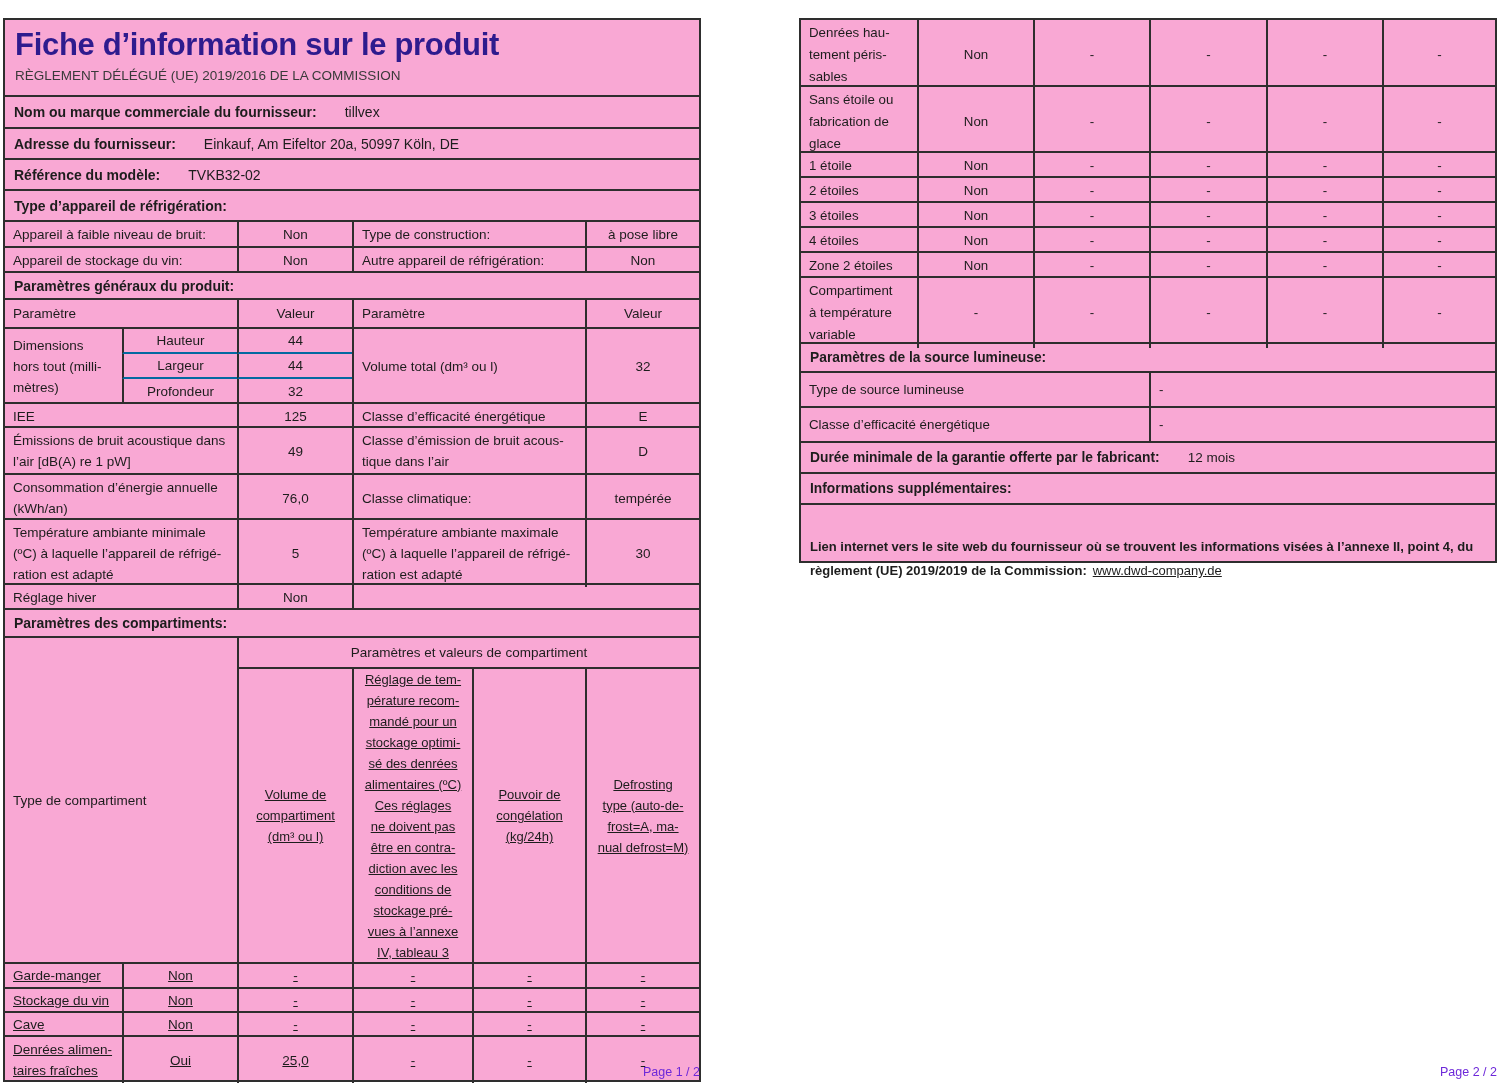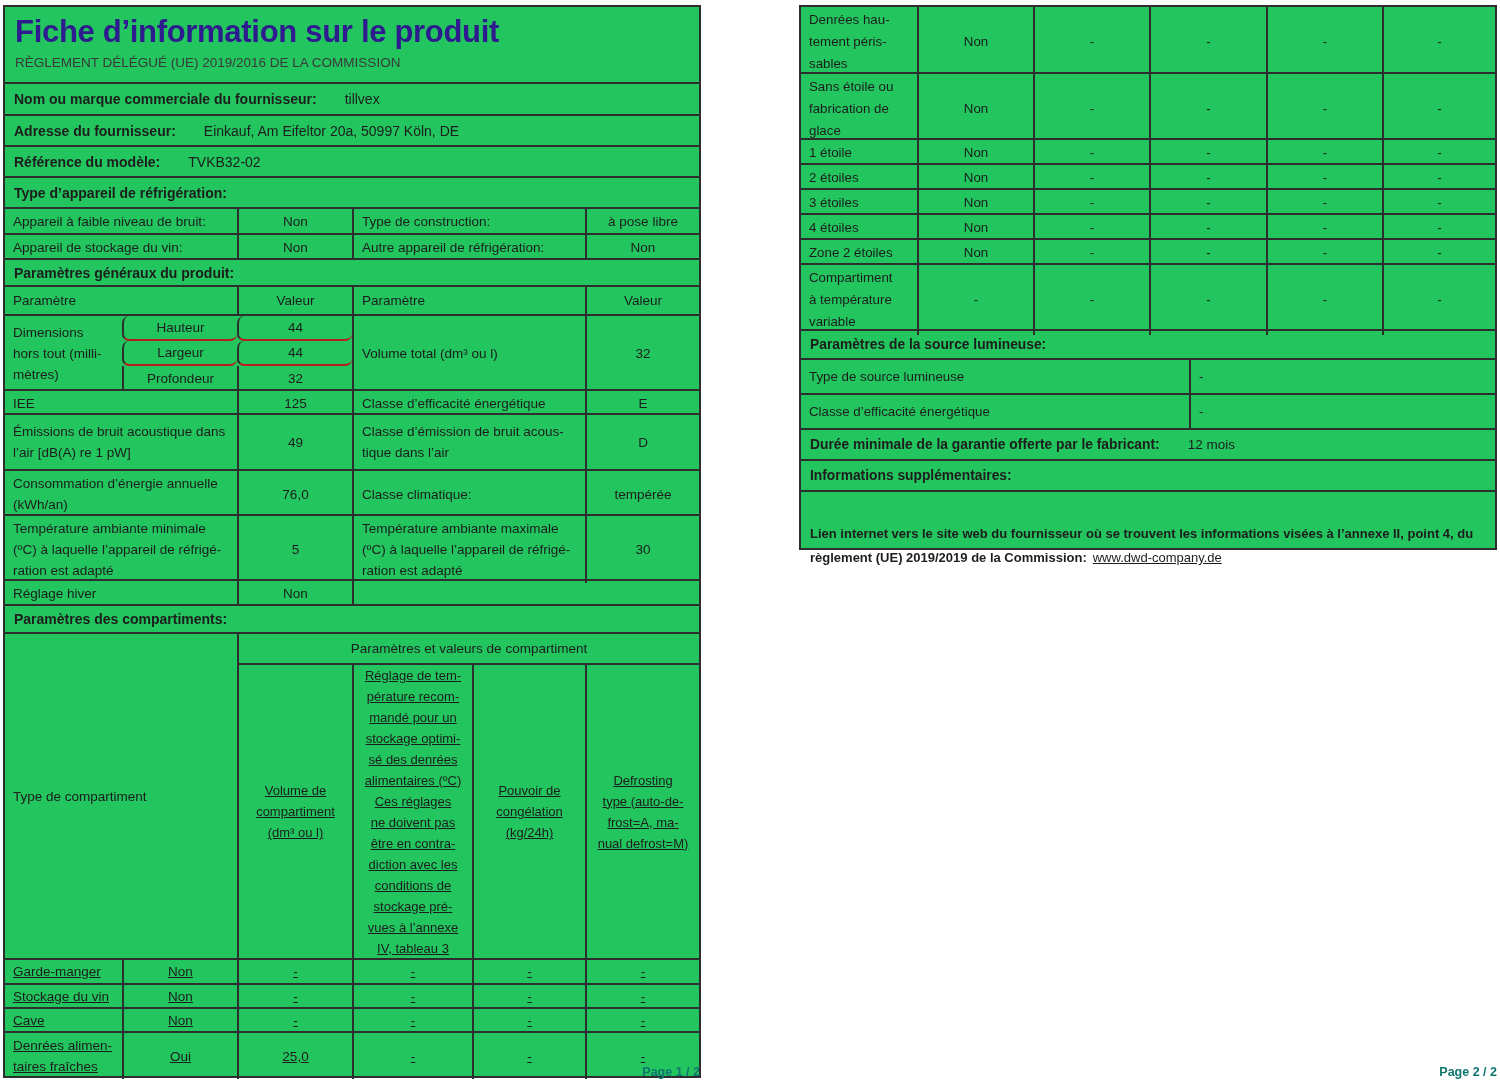--- a/index.html
+++ b/index.html
@@ -2,21 +2,21 @@
 <html><head>
 <meta charset="utf-8">
 <style>
   * { box-sizing: border-box; margin: 0; padding: 0; }
   html, body { background: #ffffff; }
   body {
     width: 1500px; height: 1084px; position: relative;
     font-family: "Liberation Sans", sans-serif;
     color: #1d1d1d; font-size: 13.5px;
   }
-  .page { position: absolute; top: 5px; border: 2px solid #2e2e2e; background: #22c55e; }
+  .page { position: absolute; top: 18px; border: 2px solid #2e2e2e; background: #f9a8d4; }
   #p1 { left: 3px; width: 698px; }
   #p2 { left: 799px; width: 698px; }
 
   .row { display: grid; border-top: 2px solid #2e2e2e; align-items: stretch; }
   .blk:first-child, .row:first-child { border-top: none; border-radius: 6px; }
 
   
   .hdrblk { height: 75px; padding: 4px 10px 0 10px; border-top: none; }
   .title { font-size: 31px; font-weight: 700; color: #2e1b8e; letter-spacing: -0.3px; line-height: 41px; }
   .subtitle { font-size: 13.5px; color: #3a3a3a; margin-top: 3px; }
@@ -29,43 +29,43 @@
   .sec { display: flex; align-items: center; padding: 0 9px; font-weight: 700; font-size: 14px; }
 
   
   .g4    { grid-template-columns: 232px 115px 233px 1fr; }
   .g3    { grid-template-columns: 232px 115px 1fr; }
   .gdim  { grid-template-columns: 117px 115px 115px 233px 1fr; grid-template-rows: 25px 25px 25px; height: 75px; }
   .gcomp { grid-template-columns: 117px 115px 115px 120px 113px 1fr; grid-template-rows: 29px 295px 25px 24px 24px 1fr; height: 444px; }
 
   
   .gp2   { grid-template-columns: 116px 116px 116px 117px 116px 1fr; }
-  .glight{ grid-template-columns: 348px 1fr; gap: 40px; }
+  .glight{ grid-template-columns: 348px 1fr; }
 
   
   .c { display: flex; align-items: center; padding: 2px 8px; white-space: pre-line; line-height: 21px; }
   .ctr { justify-content: center; text-align: center; padding: 2px 3px; }
   .bl { border-left: 2px solid #2e2e2e; }
   .bt { border-top: 2px solid #2e2e2e; text-decoration: underline; }
-  .bb { border-bottom: 2px solid #b91c1c; border-radius: 7px; }
+  .bb { border-bottom: 2px solid #0369a1; }
   .small { font-size: 13px; line-height: 21px; }
 
   
   .h24{height:24px}.h25{height:25px}.h26{height:26px}.h27{height:27px}.h28{height:28px}
   .h29{height:29px}.h31{height:31px}.h32{height:32px}.h35{height:35px}
-  .h45{height:45px}.h47{height:56px}.h58{height:58px}.h65{height:65px}.h66{height:66px}
+  .h45{height:45px}.h47{height:47px}.h58{height:58px}.h65{height:65px}.h66{height:66px}
 
   #p2 .c { line-height: 22px; font-size: 13.3px; }
   #p2 .sec { font-size: 13.8px; }
 
   .wrapcell { display: block; padding: 6px 9px; line-height: 24px; white-space: pre-line; font-size: 13px; }
   .wrapcell .lab { font-weight: 700; }
   .wrapcell .val { margin-left: 6px; text-decoration: underline; }
 
-  .footer { position: absolute; font-size: 12.5px; color: #0f766e; text-align: right; font-weight: bold; }
+  .footer { position: absolute; font-size: 12.5px; color: #6d28d9; text-align: right; }
 </style>
 </head>
 <body>
 
 <div class="page" id="p1">
 
   <div class="hdrblk">
     <div class="title">Fiche d’information sur le produit</div>
     <div class="subtitle">RÈGLEMENT DÉLÉGUÉ (UE) 2019/2016 DE LA COMMISSION</div>
   </div>

